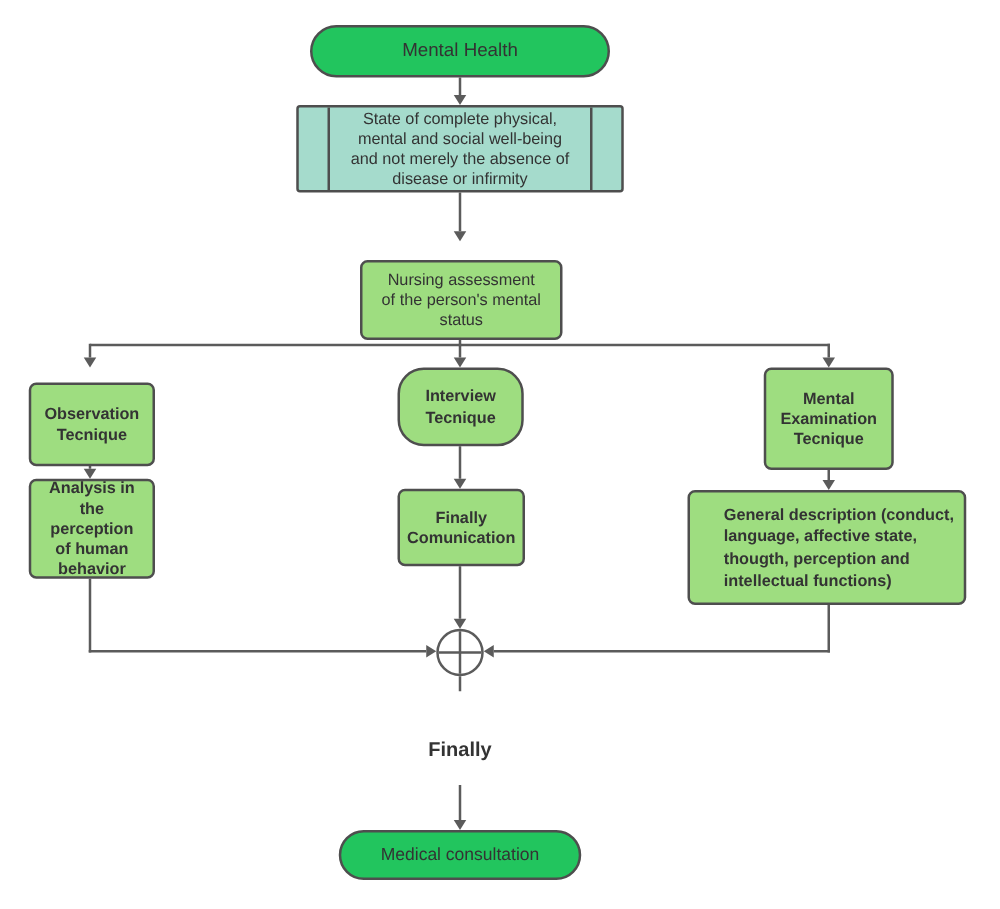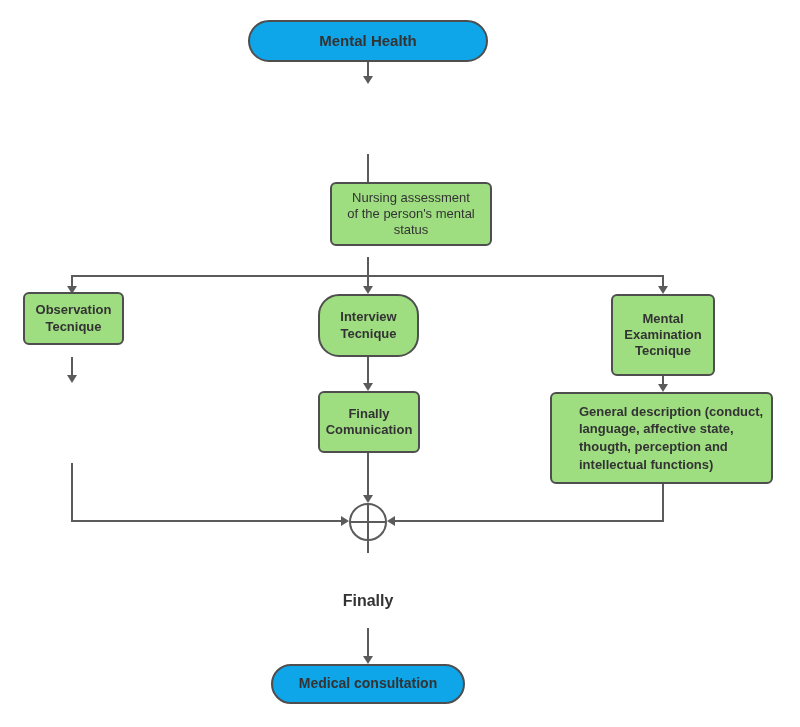--- a/index.html
+++ b/index.html
@@ -5,37 +5,37 @@
   html,body{margin:0;padding:0;background:#fff;}
   #canvas{
     position:relative;width:800px;height:727px;background:#ffffff;
     font-family:"Liberation Sans",sans-serif;color:#333333;overflow:hidden;
   }
   .node{
     position:absolute;box-sizing:border-box;border:2px solid #4e4e4e;
     display:flex;align-items:center;justify-content:center;
     text-align:center;white-space:pre-line;line-height:1.25;
   }
-  .terminator{background:#0ea5e9;border-radius:21px;font-weight:bold;font-size:15px;}
+  .terminator{background:#22c55e;border-radius:21px;font-weight:normal;font-size:15px;}
   .process{background:#9edd80;border-radius:6px;font-size:13px;}
   .process.bold{font-weight:bold;}
   .predef{background:#a5dbcc;border-radius:3px;font-size:13px;}
   .predef-bar{position:absolute;top:0;bottom:0;width:2px;background:#4e4e4e;}
   .line{position:absolute;background:#5b5b5b;}
   .ah{position:absolute;width:0;height:0;}
   .ah-down{border-left:5px solid transparent;border-right:5px solid transparent;border-top:8px solid #5b5b5b;}
   .ah-right{border-top:5px solid transparent;border-bottom:5px solid transparent;border-left:8px solid #5b5b5b;}
   .ah-left{border-top:5px solid transparent;border-bottom:5px solid transparent;border-right:8px solid #5b5b5b;}
 
   #n-mental{left:248px;top:20px;width:240px;height:42px;}
   #n-who{left:237px;top:84px;width:262px;height:70px;}
   #n-who .bar-l{left:23px;}
   #n-who .bar-r{right:23px;}
-  #n-assess{left:288px;top:182px;width:162px;height:64px;margin-left:42px;}
-  #n-obs{left:23px;top:292px;width:101px;height:53px;}
+  #n-assess{left:288px;top:208px;width:162px;height:64px;}
+  #n-obs{left:23px;top:306px;width:101px;height:67px;}
   #n-int{left:318px;top:294px;width:101px;height:63px;border-radius:21px;}
   #n-exam{left:611px;top:294px;width:104px;height:82px;}
   #n-analysis{left:23px;top:383px;width:101px;height:80px;}
   #n-verbal{left:318px;top:391px;width:102px;height:62px;}
   #n-general{left:550px;top:392px;width:223px;height:92px;justify-content:flex-start;text-align:left;padding-left:27px;line-height:1.35;}
   #n-junction{left:349px;top:503px;width:38px;height:38px;border-radius:50%;background:#ffffff;border:2px solid #5b5b5b;}
   .jx-v{position:absolute;left:16px;top:0;width:2px;height:34px;background:#5b5b5b;}
   .jx-h{position:absolute;left:0;top:16px;width:34px;height:2px;background:#5b5b5b;}
   #n-care{left:272px;top:553px;width:200px;height:75px;font-weight:bold;font-size:14px;}
   #n-medical{left:271px;top:664px;width:194px;height:40px;border-radius:20px;font-size:14px;}
@@ -86,20 +86,28 @@
   <div class="line" style="left:367px;top:541px;width:2px;height:12px;"></div>
 
   <div class="line" style="left:367px;top:628px;width:2px;height:28px;"></div>
   <div class="ah ah-down" style="left:363px;top:656px;"></div>
   <div id="lbl-finally">Finally</div>
 
   <div id="n-mental" class="node terminator">
     <span>Mental Health</span>
   </div>
 
+  <div id="n-who" class="node predef">
+    <div class="predef-bar bar-l"></div>
+    <div class="predef-bar bar-r"></div>
+    <span>State of complete physical,
+mental and social well-being
+and not merely the absence of
+disease or infirmity</span>
+  </div>
 
   <div id="n-assess" class="node process">
     <span>Nursing assessment
 of the person's mental
 status</span>
   </div>
 
   <div id="n-obs" class="node process bold">
     <span>Observation
 Tecnique</span>
@@ -109,20 +117,27 @@
     <span>Interview
 Tecnique</span>
   </div>
 
   <div id="n-exam" class="node process bold">
     <span>Mental
 Examination
 Tecnique</span>
   </div>
 
+  <div id="n-analysis" class="node process bold">
+    <span>Analysis in
+the
+perception
+of human
+behavior</span>
+  </div>
 
   <div id="n-verbal" class="node process bold">
     <span>Finally
 Comunication</span>
   </div>
 
   <div id="n-general" class="node process bold">
     <span>General description (conduct,
 language, affective state,
 thougth, perception and

